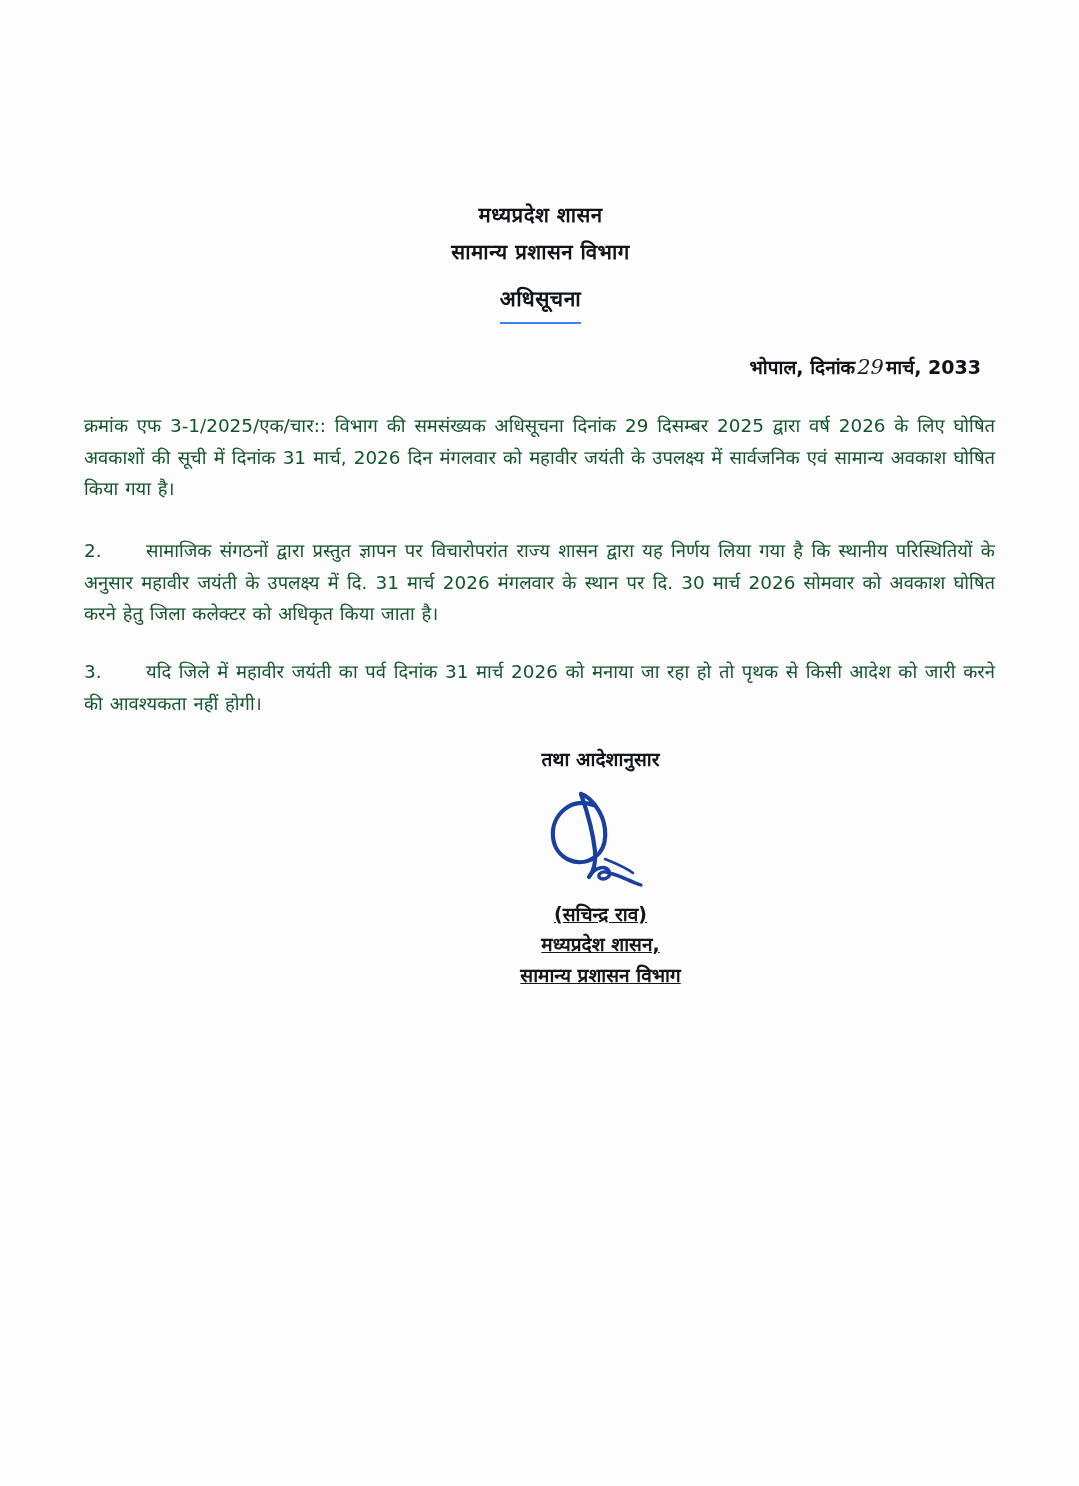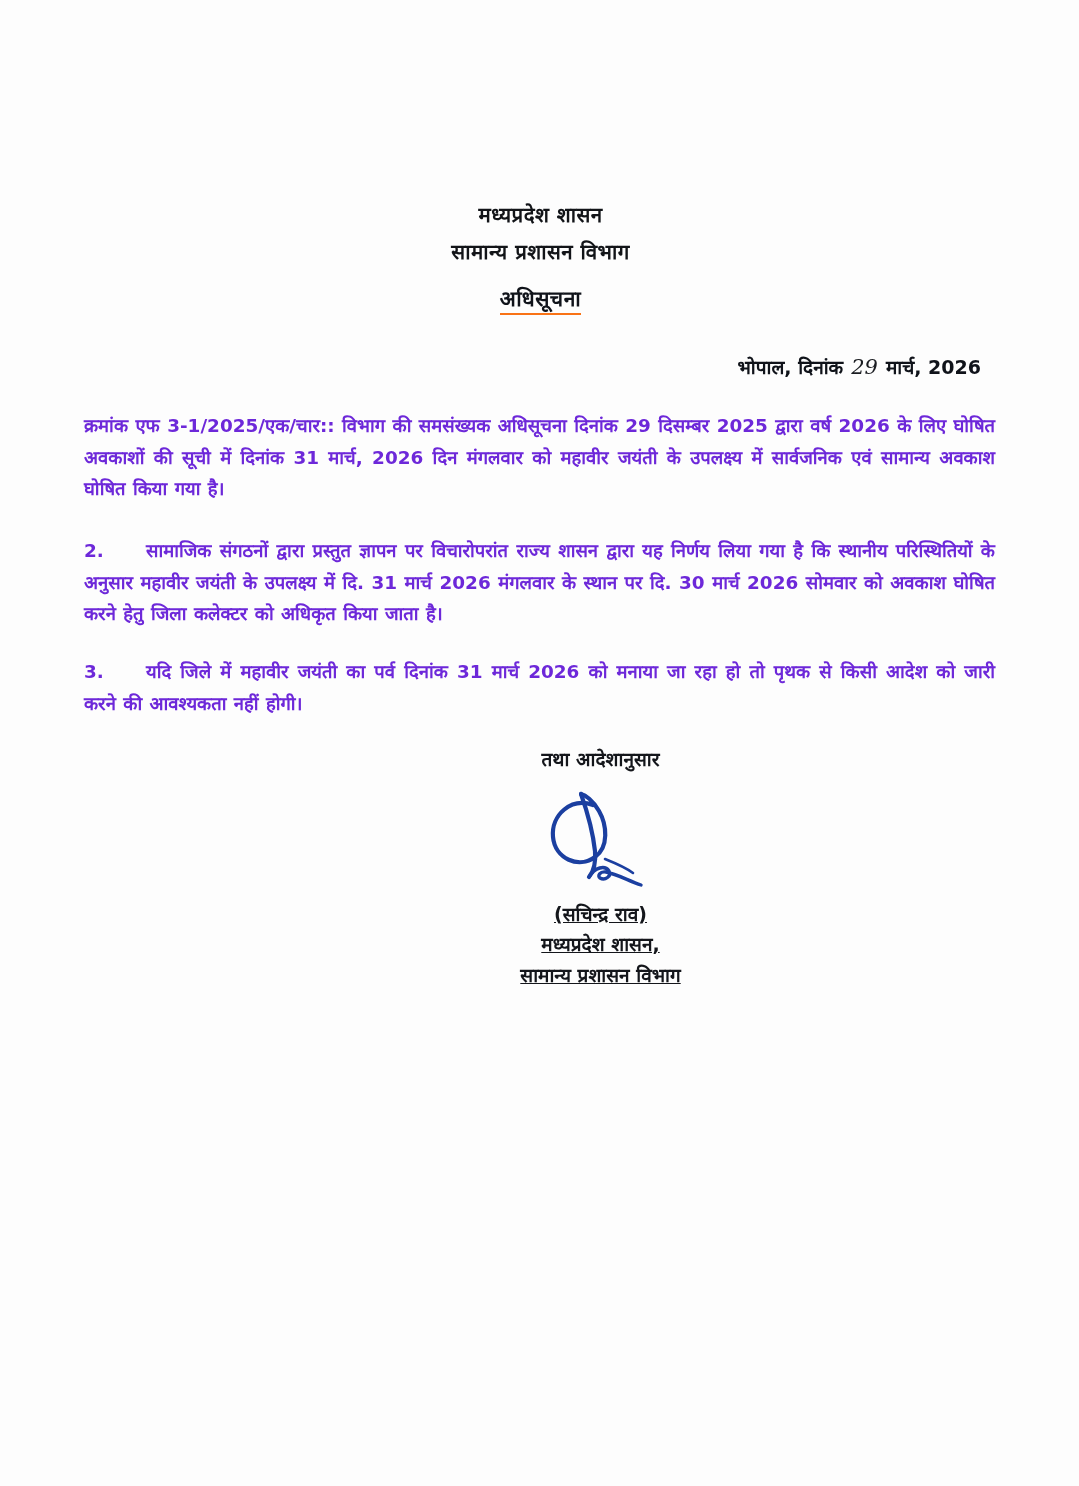--- a/index.html
+++ b/index.html
@@ -47,57 +47,57 @@
   .header .line.l3 { font-size: 18.5px; }
 
   .notif-title {
     text-align: center;
     margin-top: 22px;
     margin-bottom: 10px;
   }
   .notif-title span {
     font-weight: 700;
     font-size: 21px;
-    border-bottom: 2px solid #f97316;
-    padding-bottom: 2px;
+    border-bottom: 2px solid #3b82f6;
+    padding-bottom: 11px;
     letter-spacing: 0.5px;
     margin-top: 36px;
   }
 
   .dateline {
     margin-top: 42px;
     text-align: right;
     padding-right: 22px;
     font-weight: 700;
     font-size: 19px;
     white-space: nowrap;
   }
   .dateline .hand {
     font-family: "DejaVu Serif", "Liberation Serif", serif;
     font-weight: 400;
     font-style: italic;
     font-size: 21px;
     color: #1b1d22;
-    padding: 0 8px;
+    padding: 0 2px;
   }
 
   
   .body {
     margin-top: 30px;
     padding: 0 8px 0 6px;
   }
   p.para {
     font-size: 18.4px;
-    font-weight: 700;
+    font-weight: 400;
     line-height: 1.72;
     text-align: justify;
     text-align-last: left;
     margin: 0 0 26px 0;
     word-spacing: 1px;
-    color: #6d28d9;
+    color: #14532d;
   }
   p.para .num {
     display: inline-block;
     min-width: 62px;
   }
   p.para.first { margin-bottom: 30px; }
 
   
   .signoff {
     margin-top: 18px;
@@ -141,21 +141,21 @@
     <div class="header">
       <div class="line l1">मध्यप्रदेश शासन</div>
       <div class="line l2">सामान्य प्रशासन विभाग</div>
     </div>
 
     <div class="notif-title">
       <span>अधिसूचना</span>
     </div>
 
     <div class="dateline">
-      <span>भोपाल, दिनांक</span><span class="hand">29</span><span>मार्च, 2026</span>
+      <span>भोपाल, दिनांक</span><span class="hand">29</span><span>मार्च, 2033</span>
     </div>
 
     <div class="body">
       <p class="para first">
         <span>क्रमांक एफ 3-1/2025/एक/चार:: विभाग की समसंख्यक अधिसूचना दिनांक 29 दिसम्बर 2025 द्वारा वर्ष 2026 के लिए घोषित अवकाशों की सूची में दिनांक 31 मार्च, 2026 दिन मंगलवार को महावीर जयंती के उपलक्ष्य में सार्वजनिक एवं सामान्य अवकाश घोषित किया गया है।</span>
       </p>
       <p class="para">
         <span class="num">2.</span><span>सामाजिक संगठनों द्वारा प्रस्तुत ज्ञापन पर विचारोपरांत राज्य शासन द्वारा यह निर्णय लिया गया है कि स्थानीय परिस्थितियों के अनुसार महावीर जयंती के उपलक्ष्य में दि. 31 मार्च 2026 मंगलवार के स्थान पर दि. 30 मार्च 2026 सोमवार को अवकाश घोषित करने हेतु जिला कलेक्टर को अधिकृत किया जाता है।</span>
       </p>
       <p class="para">

